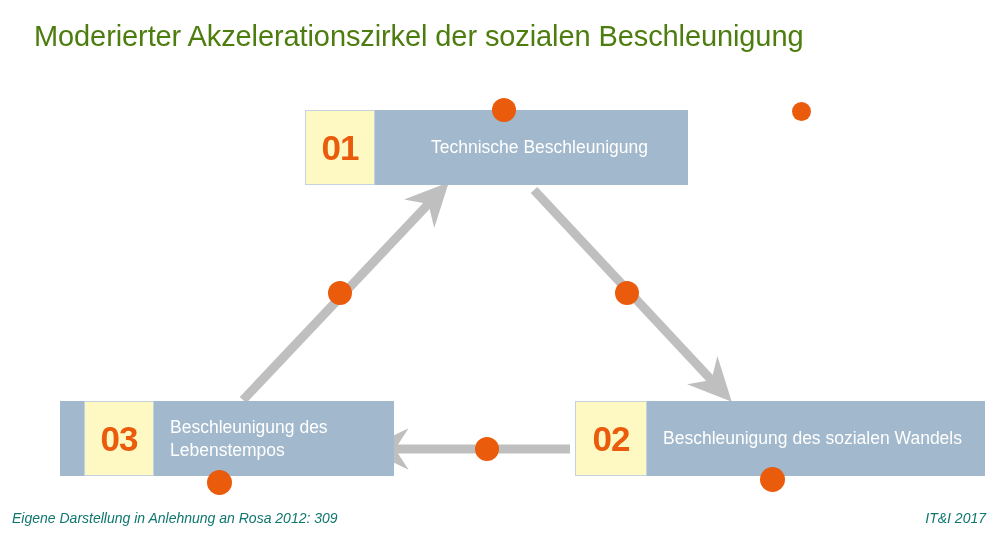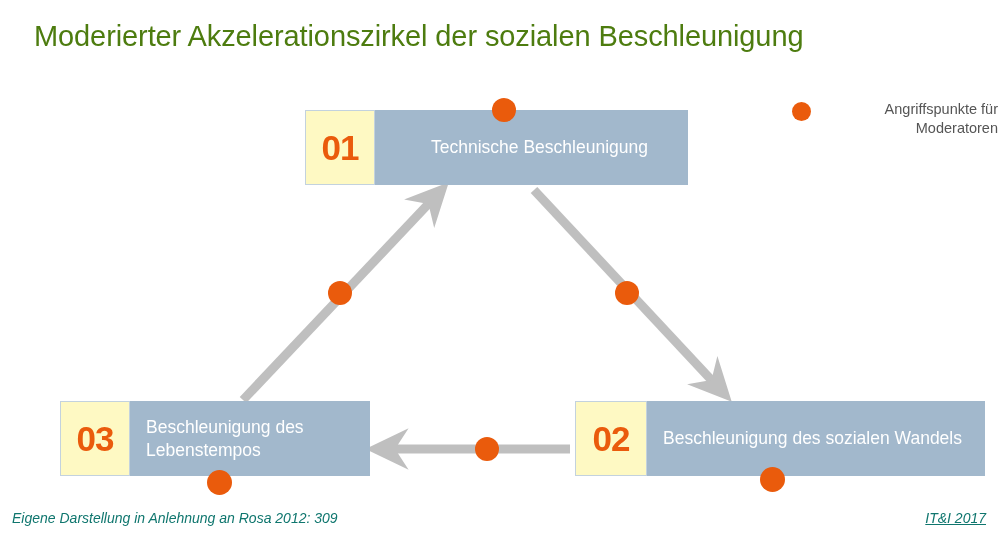--- a/index.html
+++ b/index.html
@@ -88,20 +88,21 @@
   }
   #step-01 .numcell { width: 70px; }
   #step-01 .label { justify-content: center; padding-left: 10px; margin-left: 16px; }
 
   
   #step-03 {
     left: 60px;
     top: 401px;
     width: 310px;
     height: 75px;
+    padding-left: 24px;
   }
   #step-03 .numcell { width: 70px; }
 
   
   #step-02 {
     left: 575px;
     top: 401px;
     width: 410px;
     height: 75px;
   }
@@ -149,21 +150,21 @@
 
   
   .footer {
     position: absolute;
     bottom: 12px;
     font-style: italic;
     font-size: 14px;
     color: #0f766e;
   }
   #footer-left  { left: 12px; }
-  #footer-right { right: 14px; text-decoration: underline; }
+  #footer-right { right: 14px; }
 </style>
 </head>
 <body>
 
 <div id="stage">
 
   <div class="title">Moderierter Akzelerationszirkel der sozialen Beschleunigung</div>
 
   <svg id="arrows" viewBox="0 0 1000 538" width="1000" height="538">
     <defs>
@@ -208,19 +209,18 @@
 
   <div class="dot" id="dot-top"></div>
   <div class="dot" id="dot-left"></div>
   <div class="dot" id="dot-right"></div>
   <div class="dot" id="dot-bottom"></div>
   <div class="dot" id="dot-box03"></div>
   <div class="dot" id="dot-box02"></div>
 
   <div id="legend">
     <div class="legend-dot"></div>
-    <div class="legend-text">Angriffspunkte für Moderatoren</div>
   </div>
 
   <div class="footer" id="footer-left">Eigene Darstellung in Anlehnung an Rosa 2012: 309</div>
   <div class="footer" id="footer-right">IT&amp;I 2017</div>
 
 </div>
 
 </body></html>

